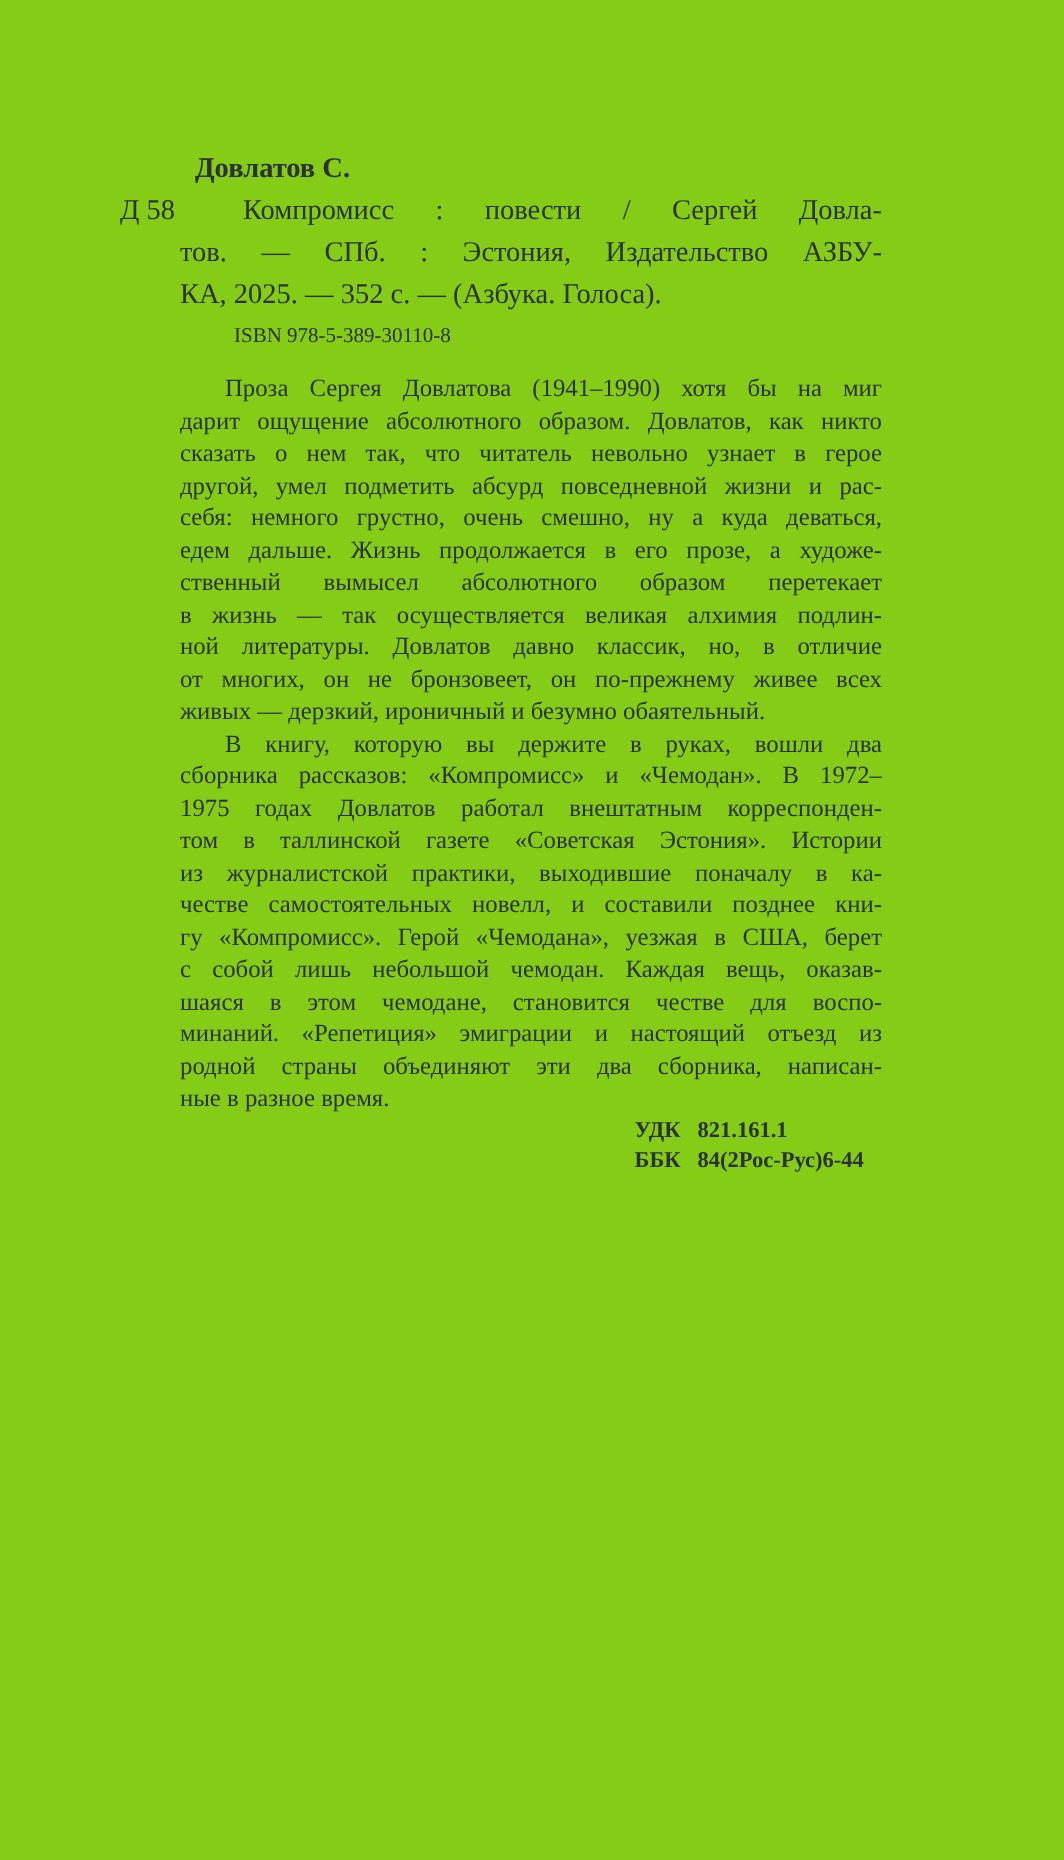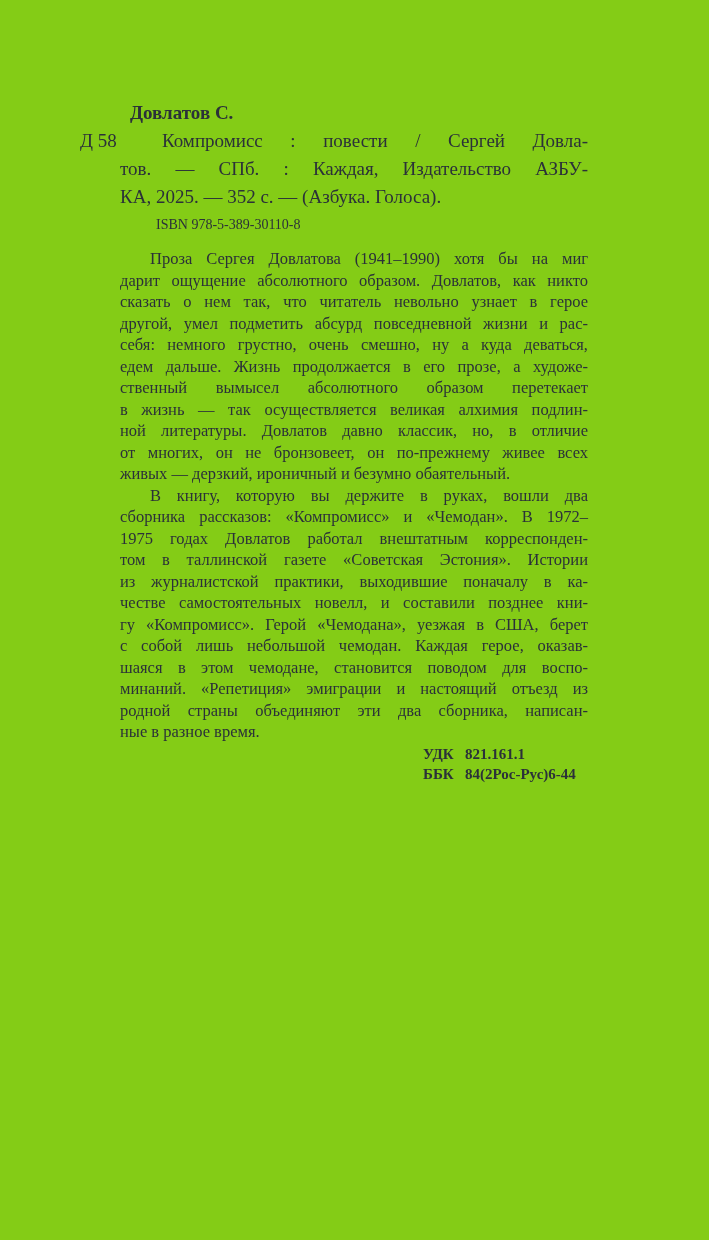--- a/index.html
+++ b/index.html
@@ -74,21 +74,21 @@
 
 <div class="page">
   <div class="content">
 
     <div class="author-heading">Довлатов С.</div>
 
     <div class="catalog-entry">
       <span class="udc-code">Д 58</span>
       <div class="catalog-lines">
           <div class="line">Компромисс : повести / Сергей Довла-</div>
-          <div class="line">тов. — СПб. : Каждая, Издательство АЗБУ-</div>
+          <div class="line">тов. — СПб. : Эстония, Издательство АЗБУ-</div>
           <div class="line line-last">КА, 2025. — 352 с. — (Азбука. Голоса).</div>
         </div>
     </div>
 
     <div class="isbn">ISBN 978-5-389-30110-8</div>
 
     <div class="annotation">
       <div class="paragraph">
           <div class="line">Проза Сергея Довлатова (1941–1990) хотя бы на миг</div>
           <div class="line">дарит ощущение абсолютного образом. Довлатов, как никто</div>
@@ -103,22 +103,22 @@
           <div class="line line-last">живых — дерзкий, ироничный и безумно обаятельный.</div>
         </div>
       <div class="paragraph">
           <div class="line">В книгу, которую вы держите в руках, вошли два</div>
           <div class="line">сборника рассказов: «Компромисс» и «Чемодан». В 1972–</div>
           <div class="line">1975 годах Довлатов работал внештатным корреспонден-</div>
           <div class="line">том в таллинской газете «Советская Эстония». Истории</div>
           <div class="line">из журналистской практики, выходившие поначалу в ка-</div>
           <div class="line">честве самостоятельных новелл, и составили позднее кни-</div>
           <div class="line">гу «Компромисс». Герой «Чемодана», уезжая в США, берет</div>
-          <div class="line">с собой лишь небольшой чемодан. Каждая герое, оказав-</div>
-          <div class="line">шаяся в этом чемодане, становится поводом для воспо-</div>
+          <div class="line">с собой лишь небольшой чемодан. Каждая вещь, оказав-</div>
+          <div class="line">шаяся в этом чемодане, становится честве для воспо-</div>
           <div class="line">минаний. «Репетиция» эмиграции и настоящий отъезд из</div>
           <div class="line">родной страны объединяют эти два сборника, написан-</div>
           <div class="line line-last">ные в разное время.</div>
         </div>
     </div>
 
     <div class="codes">
       <div class="code-line">
         <span class="code-label">УДК</span><span>821.161.1</span>
       </div>

